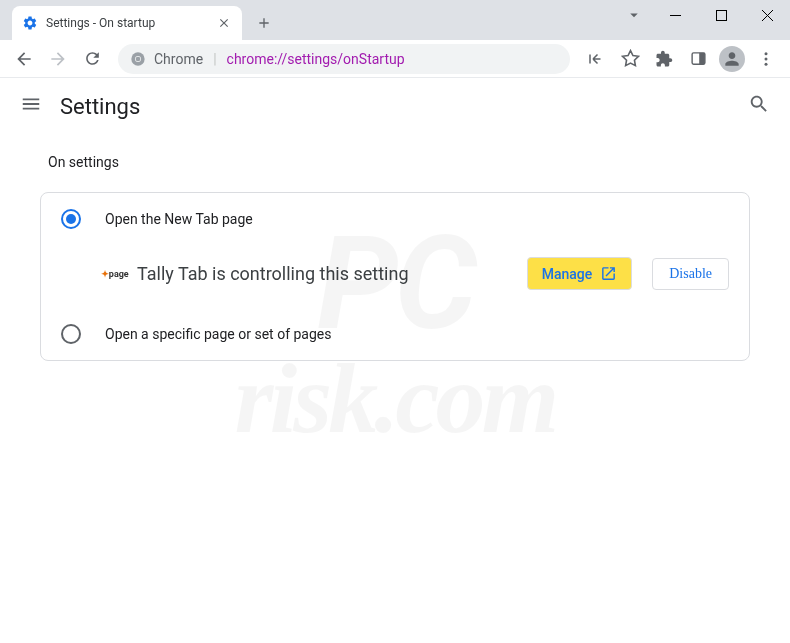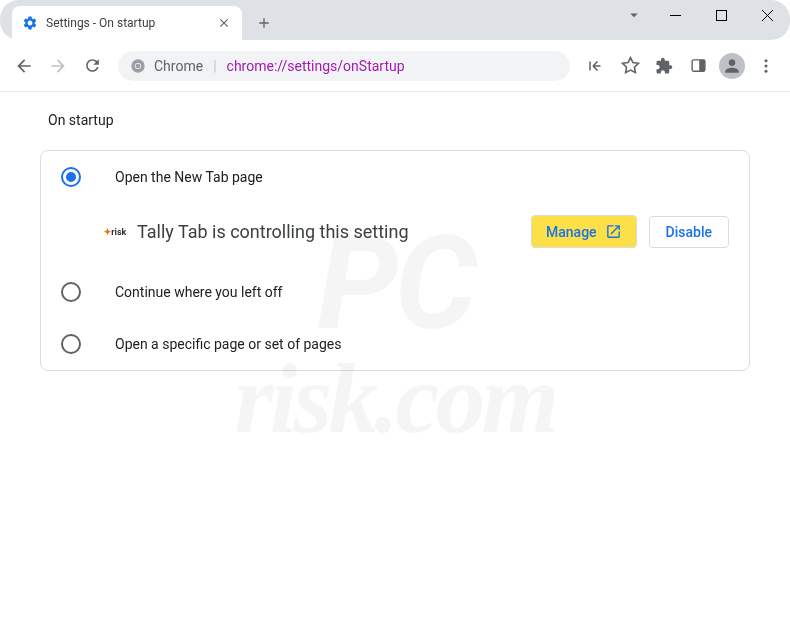--- a/index.html
+++ b/index.html
@@ -15,21 +15,20 @@
       overflow: hidden;
       position: relative;
     }
     .titlebar {
       height: 40px;
       background: #dee1e6;
       display: flex;
       align-items: flex-end;
       padding: 0 8px;
       position: relative;
-      border-radius: 19px;
     }
     .tab {
       background: #fff;
       height: 34px;
       width: 230px;
       border-radius: 8px 8px 0 0;
       display: flex;
       align-items: center;
       padding: 0 10px;
       margin-left: 4px;
@@ -83,21 +82,21 @@
       color: #000;
     }
     .wc-chevron {
       width: 36px;
       display: flex;
       align-items: center;
       justify-content: center;
       color: #5f6368;
     }
     .toolbar {
-      height: 52px;
+      height: 38px;
       background: #fff;
       border-bottom: 1px solid #e8eaed;
       display: flex;
       align-items: center;
       padding: 0 8px;
       gap: 2px;
     }
     .nav-btn {
       width: 32px;
       height: 32px;
@@ -194,21 +193,21 @@
     }
     .card {
       border: 1px solid #dadce0;
       border-radius: 8px;
       background: #fff;
     }
     .radio-row {
       display: flex;
       align-items: center;
       padding: 16px 20px;
-      gap: 34px;
+      gap: 24px;
       cursor: pointer;
     }
     .radio {
       width: 20px;
       height: 20px;
       border: 2px solid #5f6368;
       border-radius: 50%;
       display: flex;
       align-items: center;
       justify-content: center;
@@ -263,21 +262,23 @@
       font-weight: 500;
     }
     .disable-btn {
       border: 1px solid #dadce0;
       background: #fff;
       color: #1a73e8;
       font-size: 14px;
       padding: 7px 16px;
       border-radius: 4px;
       cursor: pointer;
+      margin-left: 8px;
       font-weight: 500;
+      font-family: Liberation Serif, serif;
     }
     .watermark {
       position: absolute;
       top: 50%;
       left: 50%;
       transform: translate(-50%, -45%);
       font-size: 130px;
       font-weight: bold;
       color: rgba(0,0,0,0.04);
       white-space: nowrap;
@@ -397,48 +398,57 @@
   <div class="toolbar-icon">
     <svg viewBox="0 0 24 24" width="18" height="18" fill="currentColor">
         <circle cx="12" cy="5" r="2"></circle>
         <circle cx="12" cy="12" r="2"></circle>
         <circle cx="12" cy="19" r="2"></circle>
       </svg>
   </div>
 </div>
 
 <div class="content">
+  <div class="page-header">
+    <span class="hamburger">
+      <svg viewBox="0 0 24 24" width="22" height="22" fill="currentColor">
+          <path d="M3 18h18v-2H3v2zm0-5h18v-2H3v2zm0-7v2h18V6H3z"></path>
+        </svg>
+    </span>
+    <h1 class="page-title">Settings</h1>
+    <span class="search-icon-btn">
+      <svg viewBox="0 0 24 24" width="22" height="22" fill="currentColor">
+          <path d="M15.5 14h-.79l-.28-.27C15.41 12.59 16 11.11 16 9.5 16 5.91 13.09 3 9.5 3S3 5.91 3 9.5 5.91 16 9.5 16c1.61 0 3.09-.59 4.23-1.57l.27.28v.79l5 4.99L20.49 19l-4.99-5zm-6 0C7.01 14 5 11.99 5 9.5S7.01 5 9.5 5 14 7.01 14 9.5 11.99 14 9.5 14z"></path>
+        </svg>
+    </span>
+  </div>
 
   <div class="section">
-    <div class="section-title">On startup</div>
+    <div class="section-title">On settings</div>
     <div class="card">
       <div class="radio-row">
         <div class="radio selected"></div>
         <div class="radio-label">Open the New Tab page</div>
       </div>
       <div class="controlled-row">
         <span class="ext-icon">
           <span style="color:#e8710a">✦</span>
-            <span style="color:#333">risk</span>
+            <span style="color:#333">page</span>
         </span>
         <div class="controlled-text">Tally Tab is controlling this setting</div>
         <button class="manage-btn">
           <span>Manage</span>
           <svg viewBox="0 0 24 24" width="17" height="17" fill="#1a73e8">
               <path d="M19 19H5V5h7V3H5c-1.11 0-2 .9-2 2v14c0 1.1.89 2 2 2h14c1.1 0 2-.9 2-2v-7h-2v7zM14 3v2h3.59l-9.83 9.83 1.41 1.41L19 6.41V10h2V3h-7z"></path>
             </svg>
         </button>
         <button class="disable-btn">Disable</button>
       </div>
       <div class="radio-row">
         <div class="radio"></div>
-        <div class="radio-label">Continue where you left off</div>
-      </div>
-      <div class="radio-row">
-        <div class="radio"></div>
         <div class="radio-label">Open a specific page or set of pages</div>
       </div>
     </div>
   </div>
 </div>
 
 <div class="watermark">
   <div>PC</div>
   <div class="watermark-line2">risk.com</div>
 </div>

